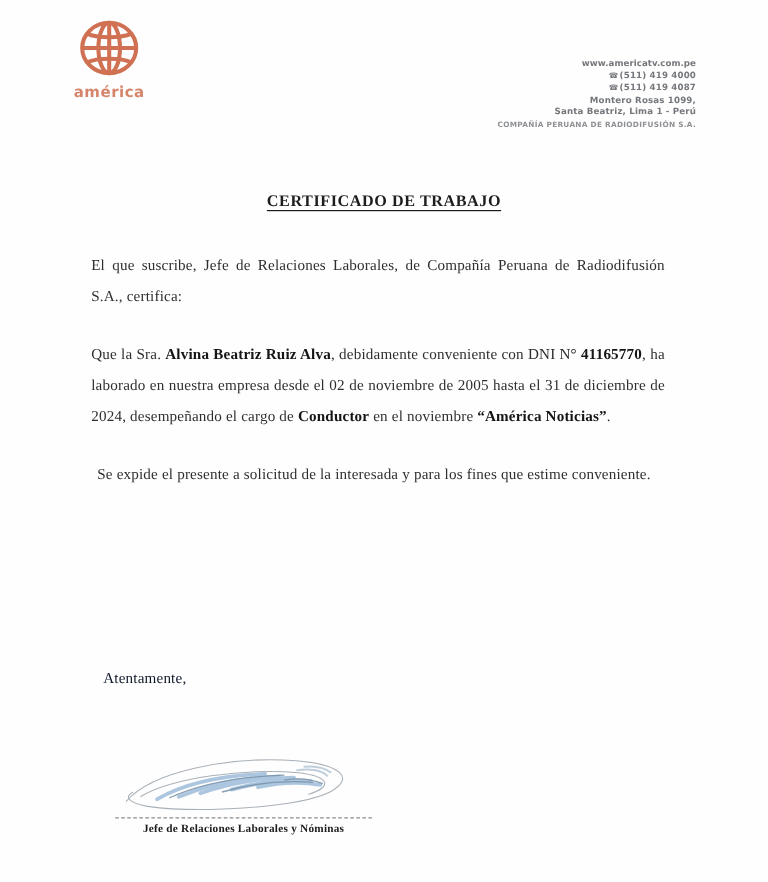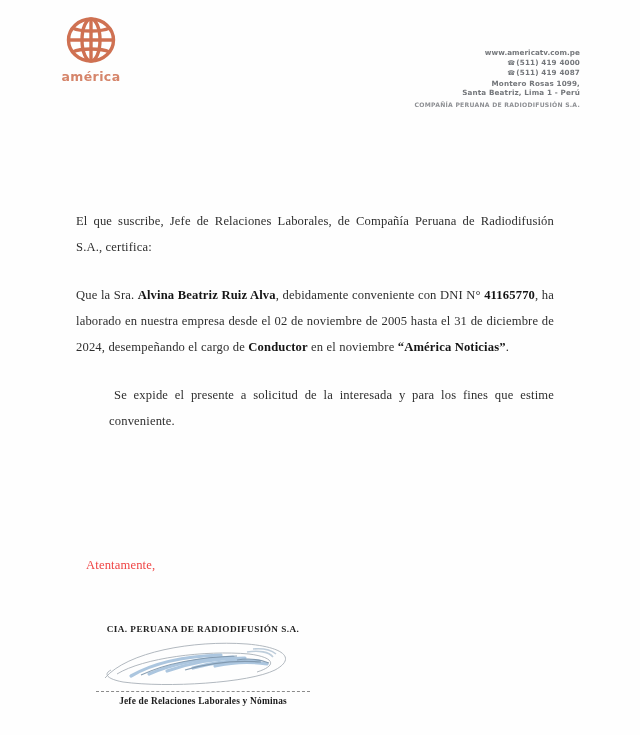--- a/index.html
+++ b/index.html
@@ -115,42 +115,42 @@
 
   .para {
     margin: 0 0 22px 0;
     font-size: 12.6px;
     line-height: 26px;
     text-align: justify;
     color: #2e2e2e;
     letter-spacing: 0.15px;
   }
   .para:last-child { margin-bottom: 0; }
-  .para.indented { text-indent: 5px; margin-left: 33px; }
+  .para.indented { text-indent: 5px; }
 
   .para b { font-weight: 700; color: #151515; }
 
   .date-line {
     position: absolute;
     top: 524px;
     left: 86px;
     width: 478px;
     text-align: right;
     font-size: 12.6px;
     letter-spacing: 0.15px;
     color: #2e2e2e;
   }
 
   .closing {
     position: absolute;
     top: 558px;
     left: 86px;
     font-size: 12.6px;
     letter-spacing: 0.15px;
-    color: #ef4444;
+    color: #0f172a;
   }
 
   
   .sign-block {
     position: absolute;
     top: 624px;
     left: 88px;
     width: 230px;
     text-align: center;
   }
@@ -219,36 +219,36 @@
     <div class="contact-block">
       <span class="contact-line web">www.americatv.com.pe</span>
       <span class="contact-line"><span class="phone-glyph">☎</span><span>(511) 419 4000</span></span>
       <span class="contact-line"><span class="phone-glyph">☎</span><span>(511) 419 4087</span></span>
       <span class="contact-line">Montero Rosas 1099,</span>
       <span class="contact-line">Santa Beatriz, Lima 1 - Perú</span>
       <span class="contact-line legal">COMPAÑÍA PERUANA DE RADIODIFUSIÓN S.A.</span>
     </div>
   </div>
 
+  <div class="doc-title">CERTIFICADO DE TRABAJO</div>
 
   <div class="body-copy">
 
     <p class="para">El que suscribe, Jefe de Relaciones Laborales, de Compañía Peruana de Radiodifusión S.A., certifica:</p>
 
     <p class="para"><span>Que la Sra. </span><b>Alvina Beatriz Ruiz Alva</b><span>, debidamente conveniente con DNI N° </span><b>41165770</b><span>, ha laborado en nuestra empresa desde el 02 de noviembre de 2005 hasta el 31 de diciembre de 2024, desempeñando el cargo de </span><b>Conductor</b><span> en el noviembre </span><b>“América Noticias”</b><span>.</span></p>
 
 
     <p class="para indented">Se expide el presente a solicitud de la interesada y para los fines que estime conveniente.</p>
   </div>
 
 
   <div class="closing">Atentamente,</div>
 
   <div class="sign-block">
-    <div class="company-line">CIA. PERUANA DE RADIODIFUSIÓN S.A.</div>
 
     <svg class="signature-art" viewBox="0 0 212 52">
       <g fill="none" stroke="#9aa3ab" stroke-width="0.9" opacity="0.85">
         <path d="M8 40 C 30 14, 96 2, 150 6 C 186 9, 200 20, 178 32 C 152 45, 70 50, 26 44 C 10 41, 6 36, 14 32"></path>
         <path d="M20 36 C 46 20, 108 12, 152 16 C 176 19, 182 27, 160 34"></path>
       </g>
       <g fill="none" stroke="#a8c4de" stroke-width="3.2" stroke-linecap="round" opacity="0.95">
         <path d="M34 38 C 58 24, 92 18, 124 17"></path>
         <path d="M52 36 C 78 25, 108 20, 136 19"></path>
         <path d="M70 33 C 96 24, 122 20, 148 20"></path>

